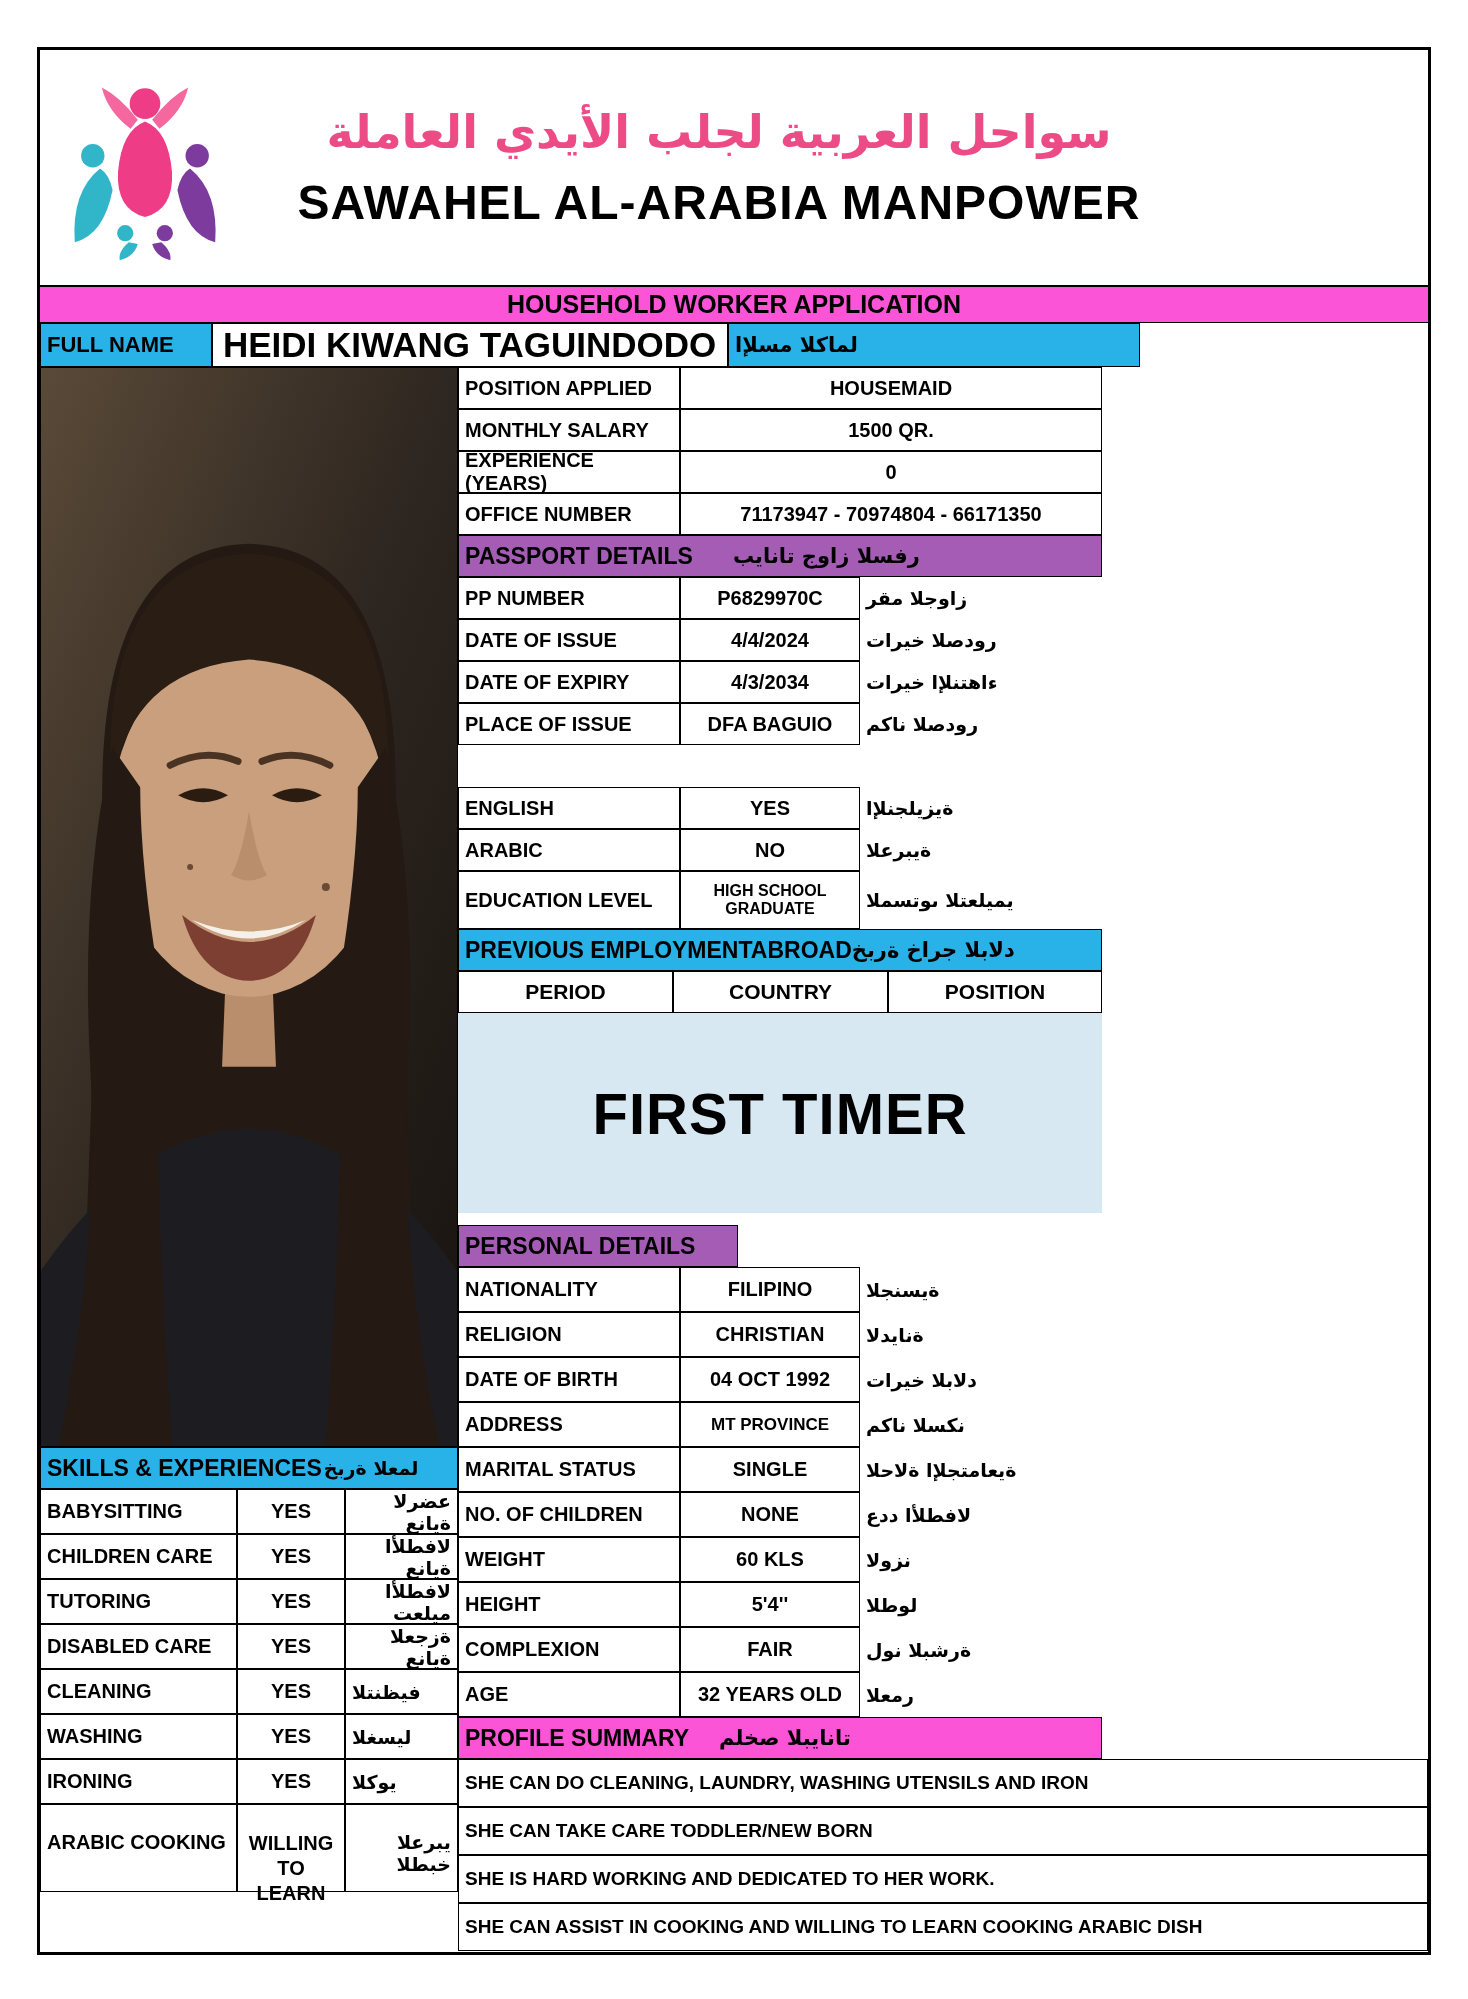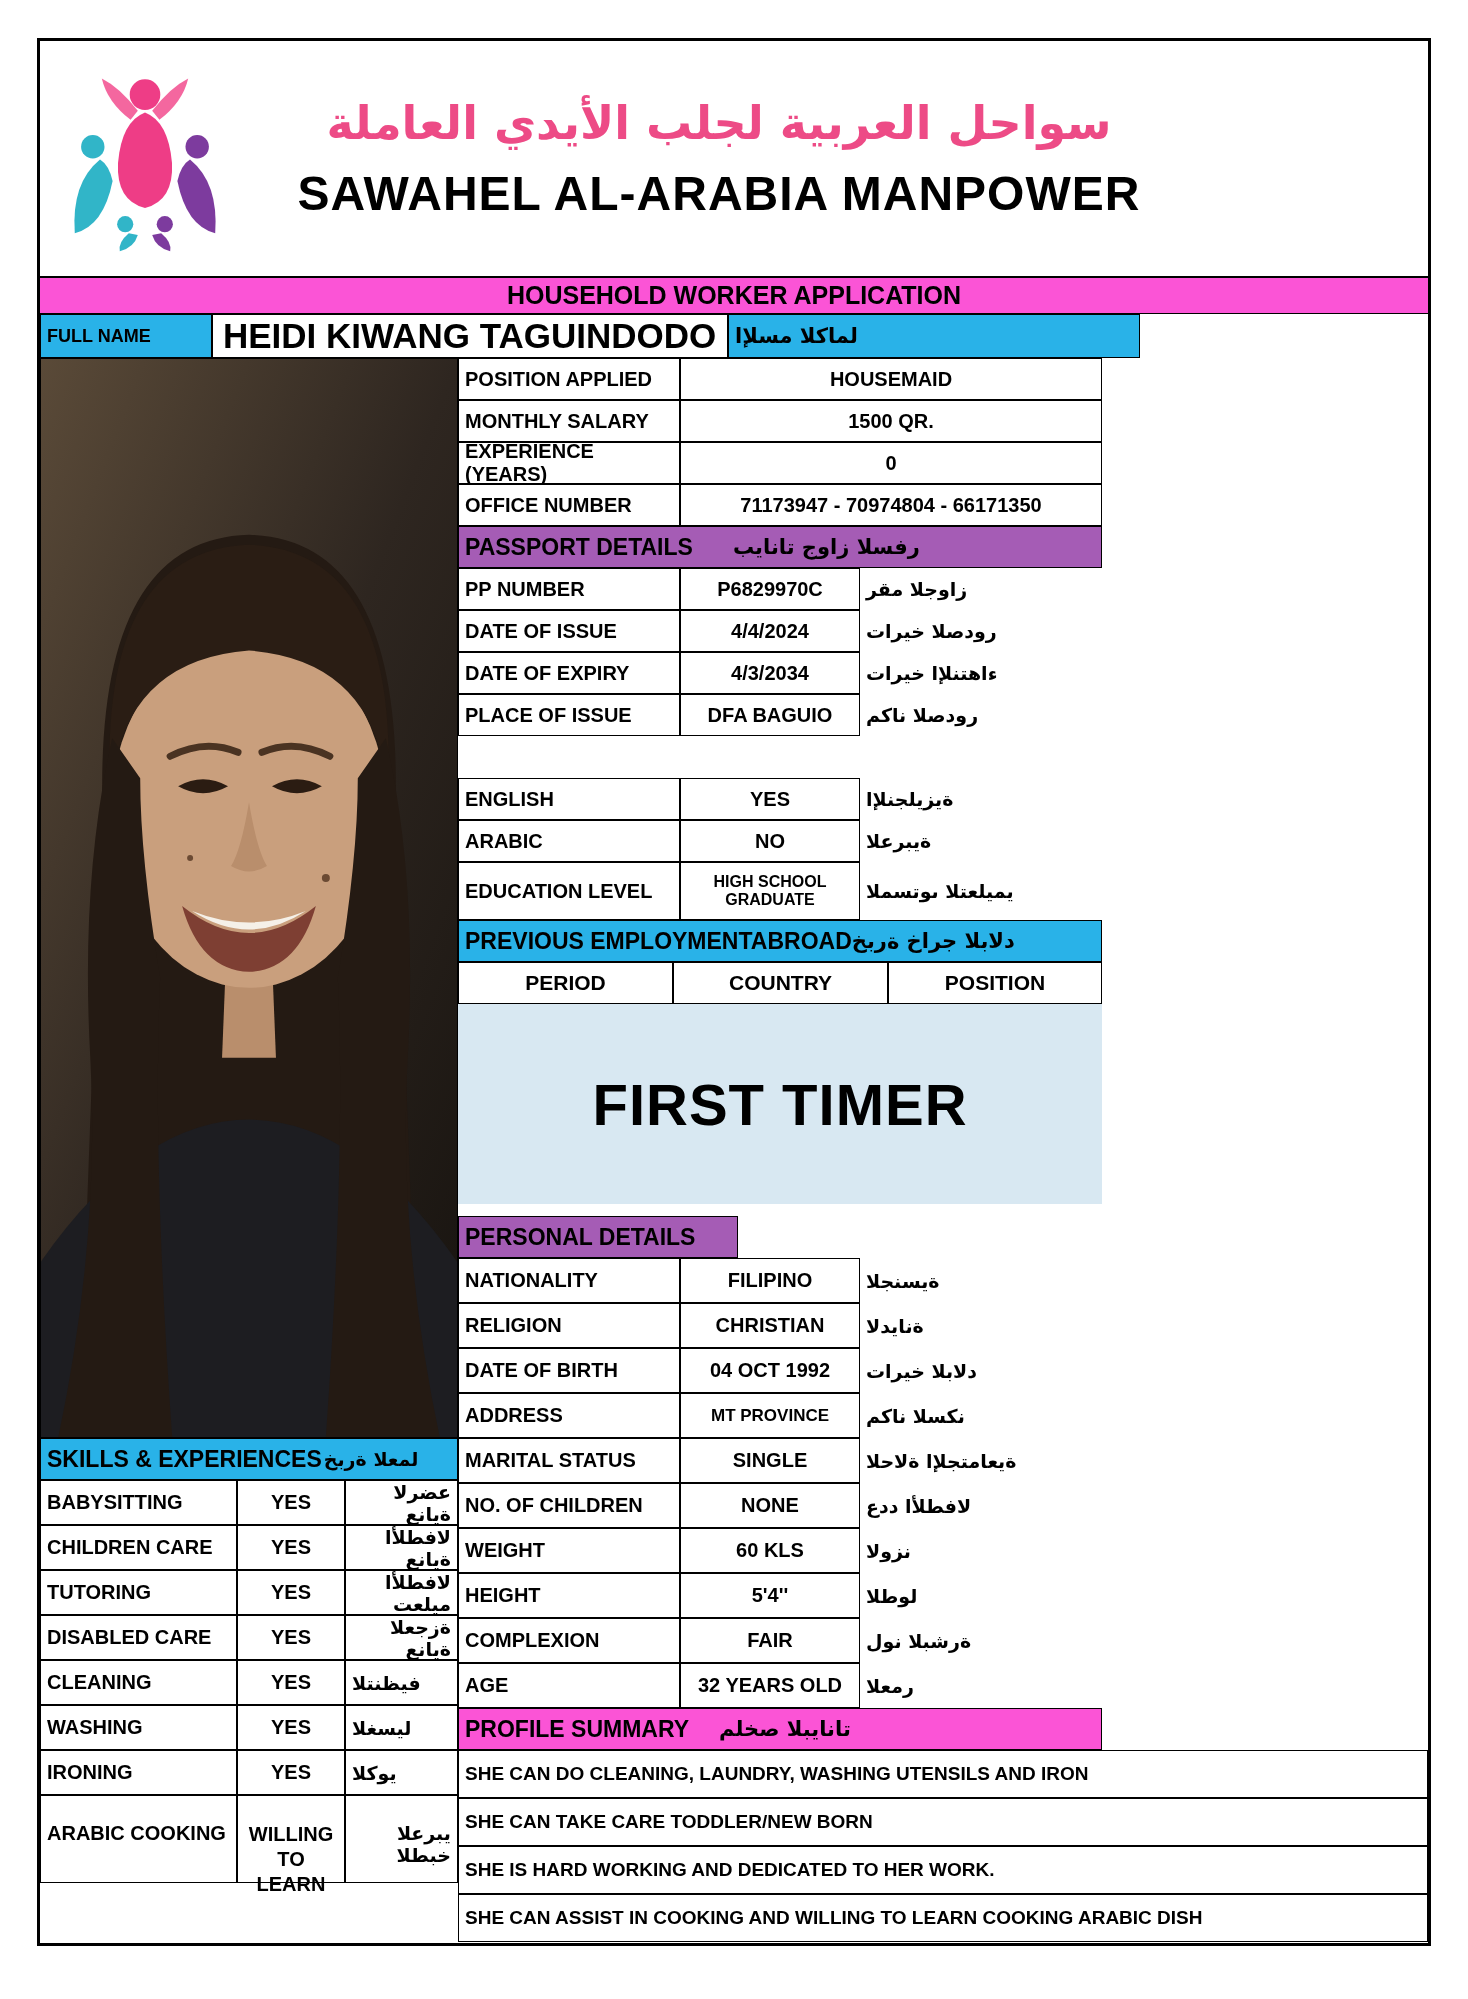--- a/index.html
+++ b/index.html
@@ -1,18 +1,18 @@
 <!DOCTYPE html>
 <html><head>
 <meta charset="utf-8">
 <style>
   * { box-sizing: border-box; }
   body { margin: 0; background: #ffffff; font-family: "Liberation Sans", sans-serif; }
   .page { width: 1468px; height: 1999px; background: #fff; position: relative; overflow: hidden; }
-  .form { position: absolute; left: 37px; top: 38px; width: 1394px; height: 1908px;
+  .form { position: absolute; left: 37px; top: 47px; width: 1394px; height: 1908px;
           border: 3px solid #000; background: #fff; display: flex; flex-direction: column; }
 
   
   .header { height: 235px; display: flex; align-items: center; }
   .logo { width: 210px; display: flex; justify-content: center; align-items: center; }
   .logo svg { width: 180px; height: 205px; }
   .titles { flex: 1; display: flex; flex-direction: column; align-items: center; justify-content: center;
             gap: 16px; padding-right: 240px; }
   .ar-title { font-family: "DejaVu Sans", sans-serif; direction: rtl; font-size: 46px; font-weight: bold; color: #ed4b86; }
   .en-title { font-size: 48px; font-weight: 700; color: #000000; letter-spacing: 1px; }
@@ -38,21 +38,21 @@
   
   .h12{height:12px}.h42{height:42px}.h44{height:44px}.h45{height:45px}
   .h48{height:48px}.h58{height:58px}.h88{height:88px}.h200{height:200px}
 
   
   .w108{width:108px}.w113{width:113px}.w172{width:172px}.w180{width:180px}.w197{width:197px}
   .w214{width:214px}.w215{width:215px}.w222{width:222px}.w280{width:280px}.w412{width:412px}
   .w418{width:418px}.w422{width:422px}.w430{width:430px}.w644{width:644px}
 
   .namerow { height: 44px; display: flex; }
-  .fn-label { font-size: 18px; }
+  .fn-label { font-size: 22px; }
   .fn-value { font-size: 35px; width: 516px; padding-left: 10px; }
   .fn-ar { font-size: 21px; }
 
   .main { flex: 1; display: flex; }
   .leftcol { width: 418px; display: flex; flex-direction: column; }
   .rightcol { width: 970px; display: flex; flex-direction: column; }
 
   .photo-cell { width: 418px; height: 1080px; padding: 0; overflow: hidden; }
   .photo-cell svg { width: 100%; height: 100%; display: block; }
 

